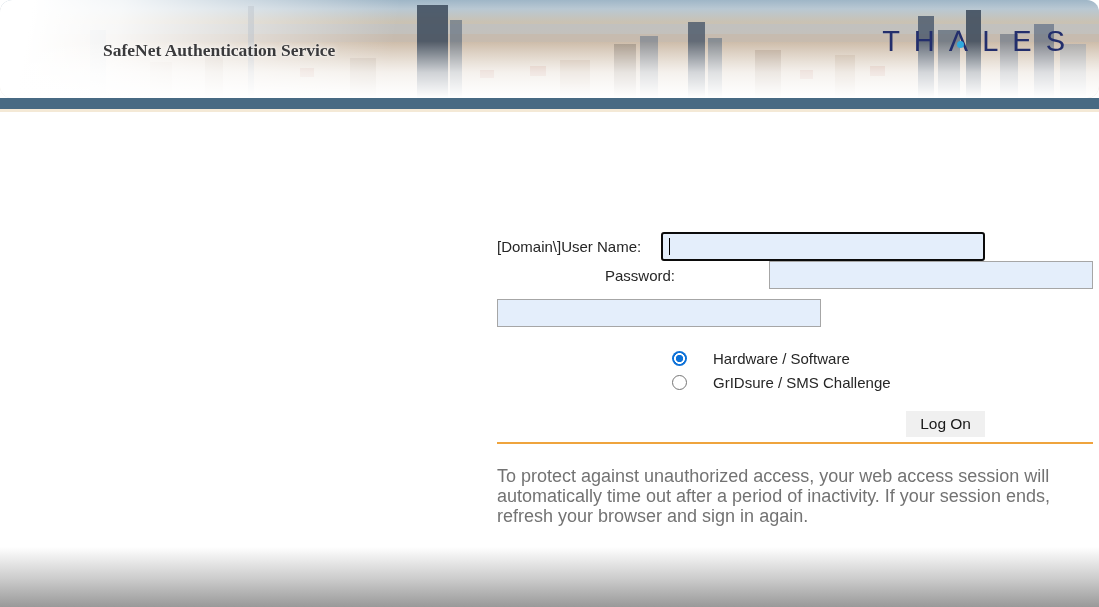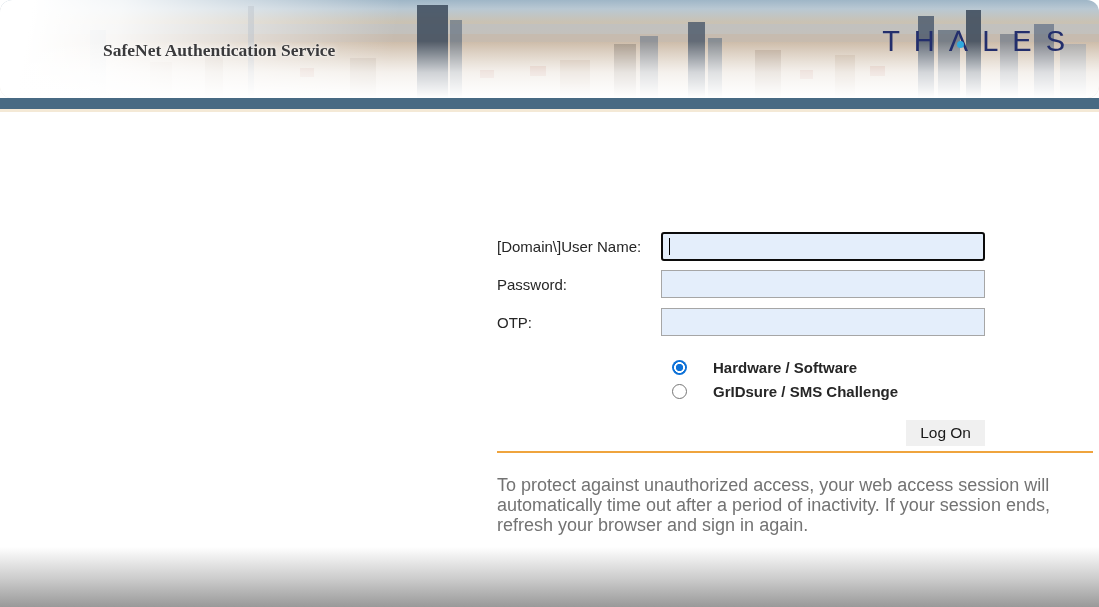--- a/index.html
+++ b/index.html
@@ -44,34 +44,34 @@
     border-radius:50%; background:#2fa9de;
   }
 
   
   .bar-steel { width:1099px; height:11px; background:#486a83; }
   .bar-cream { width:1099px; height:3px; background:#f4e9d6; }
 
   
   .main { margin-left:497px; margin-right:6px; position:relative; }
   .form-row { display:flex; align-items:center; }
-  .row-username { margin-top:120px; margin-bottom:9px; }
-  .row-password { margin-bottom:10px; }
+  .row-username { margin-top:120px; }
+  .row-password { margin-bottom:10px;justify-content:flex-end; }
   .field-label { width:164px; font-size:15px; color:#262626; }
   .text-input {
     width:324px; height:28px; background:#e4eefb;
     border:1px solid #a6a6a6; font-size:15px; padding:2px 7px; outline:none;
     font-family:"Liberation Sans","DejaVu Sans",sans-serif;
   }
   .input-wrap { position:relative; display:inline-block; }
   .text-input.focused { border:2px solid #0b0b0b; border-radius:3px; height:29px; }
   .caret { position:absolute; left:8px; top:6px; width:1px; height:17px; background:#000; }
 
   .radio-group { margin-top:19px; }
-  .radio-row { display:flex; align-items:center; margin-left:175px; height:24px; cursor:default;font-weight:bold; }
+  .radio-row { display:flex; align-items:center; margin-left:175px; height:24px; cursor:default; }
   .radio {
     width:15px; height:15px; border-radius:50%; flex:0 0 15px;
     background:#ffffff; border:1px solid #767676;
   }
   .radio.sel {
     border:none;
     background:radial-gradient(circle, #0e72d8 0 3.4px, #ffffff 3.9px 5.2px, #0e72d8 5.6px 7.5px);
   }
   .radio-label { margin-left:26px; font-size:15px; color:#262626; }
 
@@ -146,21 +146,20 @@
         <span class="caret"></span>
       </span>
     </div>
 
     <div class="form-row row-password">
       <label class="field-label">Password:</label>
       <input type="password" class="text-input" value="" style="">
     </div>
 
     <div class="form-row">
-      <label class="field-label">OTP:</label>
       <input type="text" class="text-input" value="" style="">
     </div>
 
     <div class="radio-group">
       <div class="radio-row">
         <span class="radio sel"></span>
         <span class="radio-label">Hardware / Software</span>
       </div>
       <div class="radio-row">
         <span class="radio"></span>

